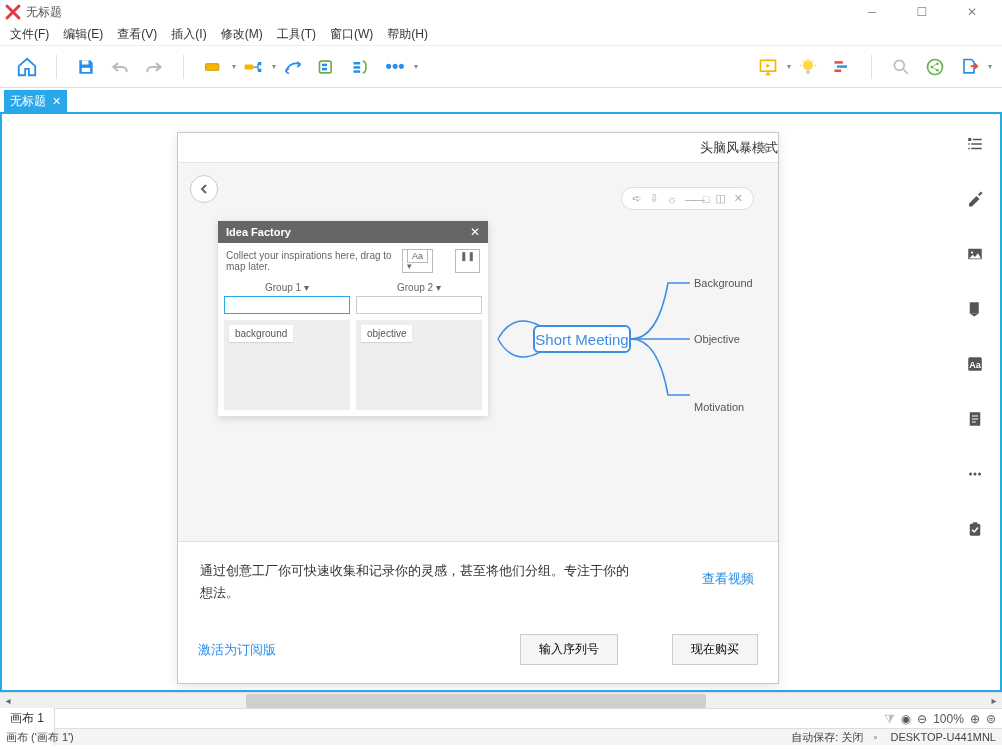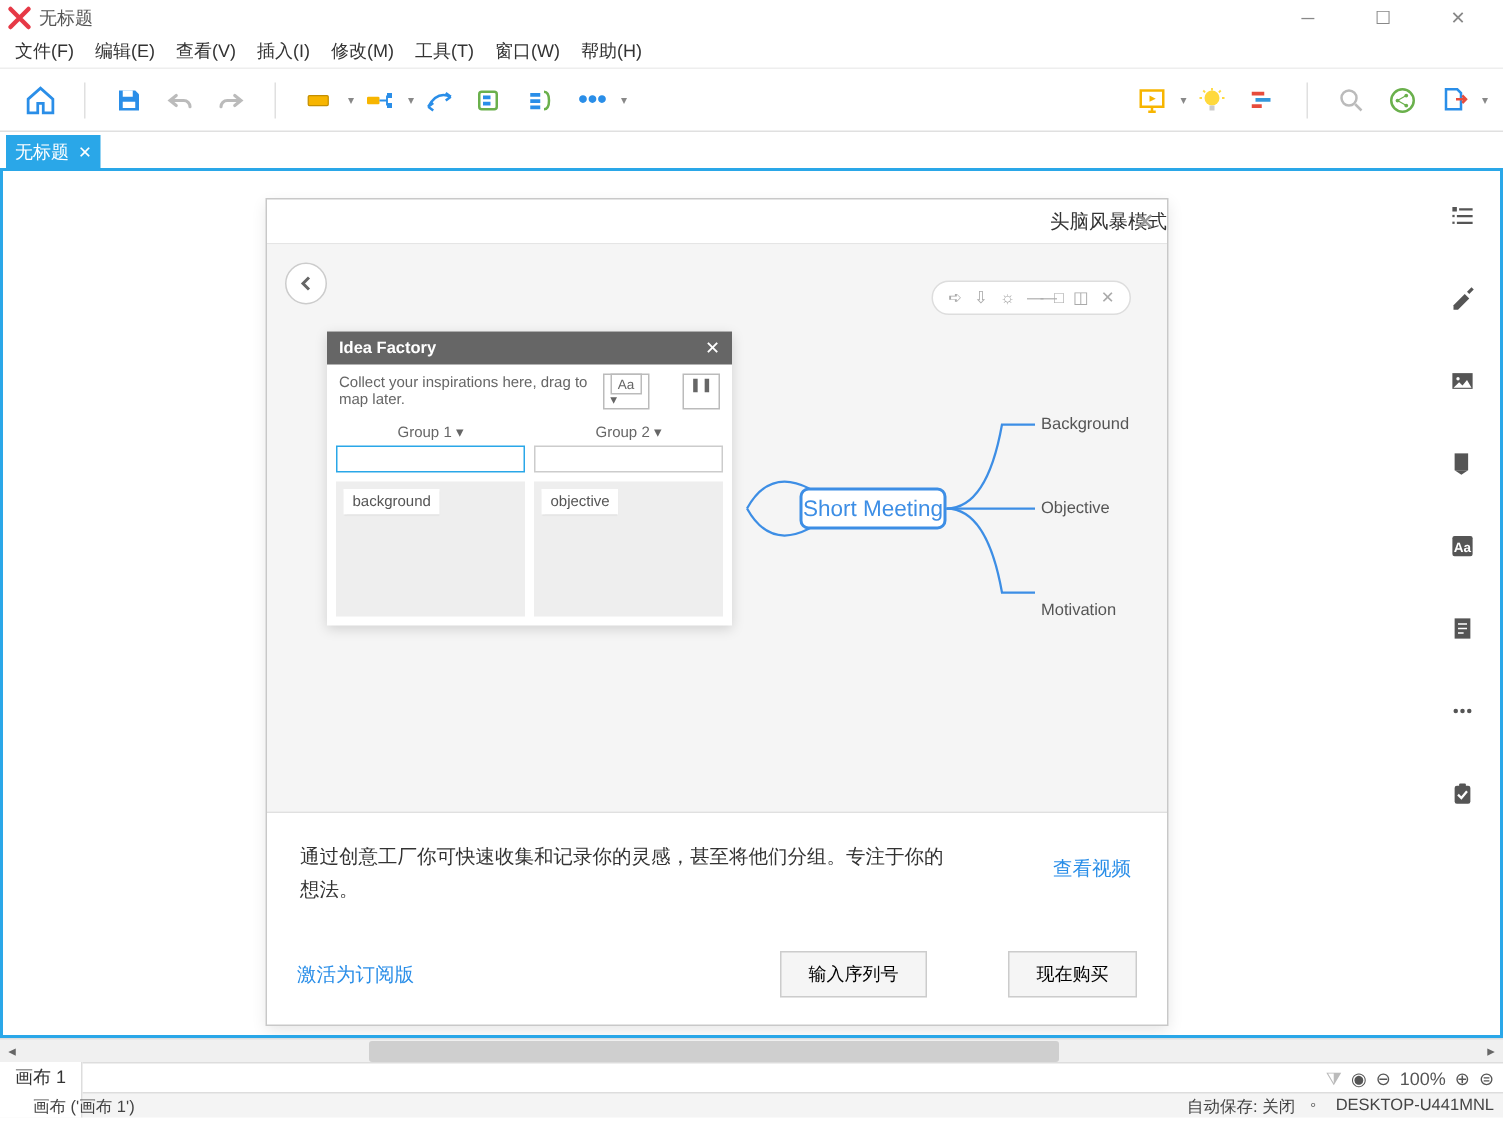--- a/index.html
+++ b/index.html
@@ -386,17 +386,17 @@
     <span style="color:#bbb;">⧩</span>
     <span>◉</span>
     <span>⊖</span>
     <span>100%</span>
     <span>⊕</span>
     <span>⊜</span>
   </div>
 </div>
 
 <div class="statusbar">
-  <span style="margin-left:16px;text-align:right;">画布  ('画布 1')</span>
+  <span style="margin-left:0;text-align:right;">画布  ('画布 1')</span>
   <div class="sp"></div>
   <span>自动保存: 关闭</span>
   <span>◦ <span>DESKTOP-U441MNL</span></span>
 </div>
 
 </body></html>

